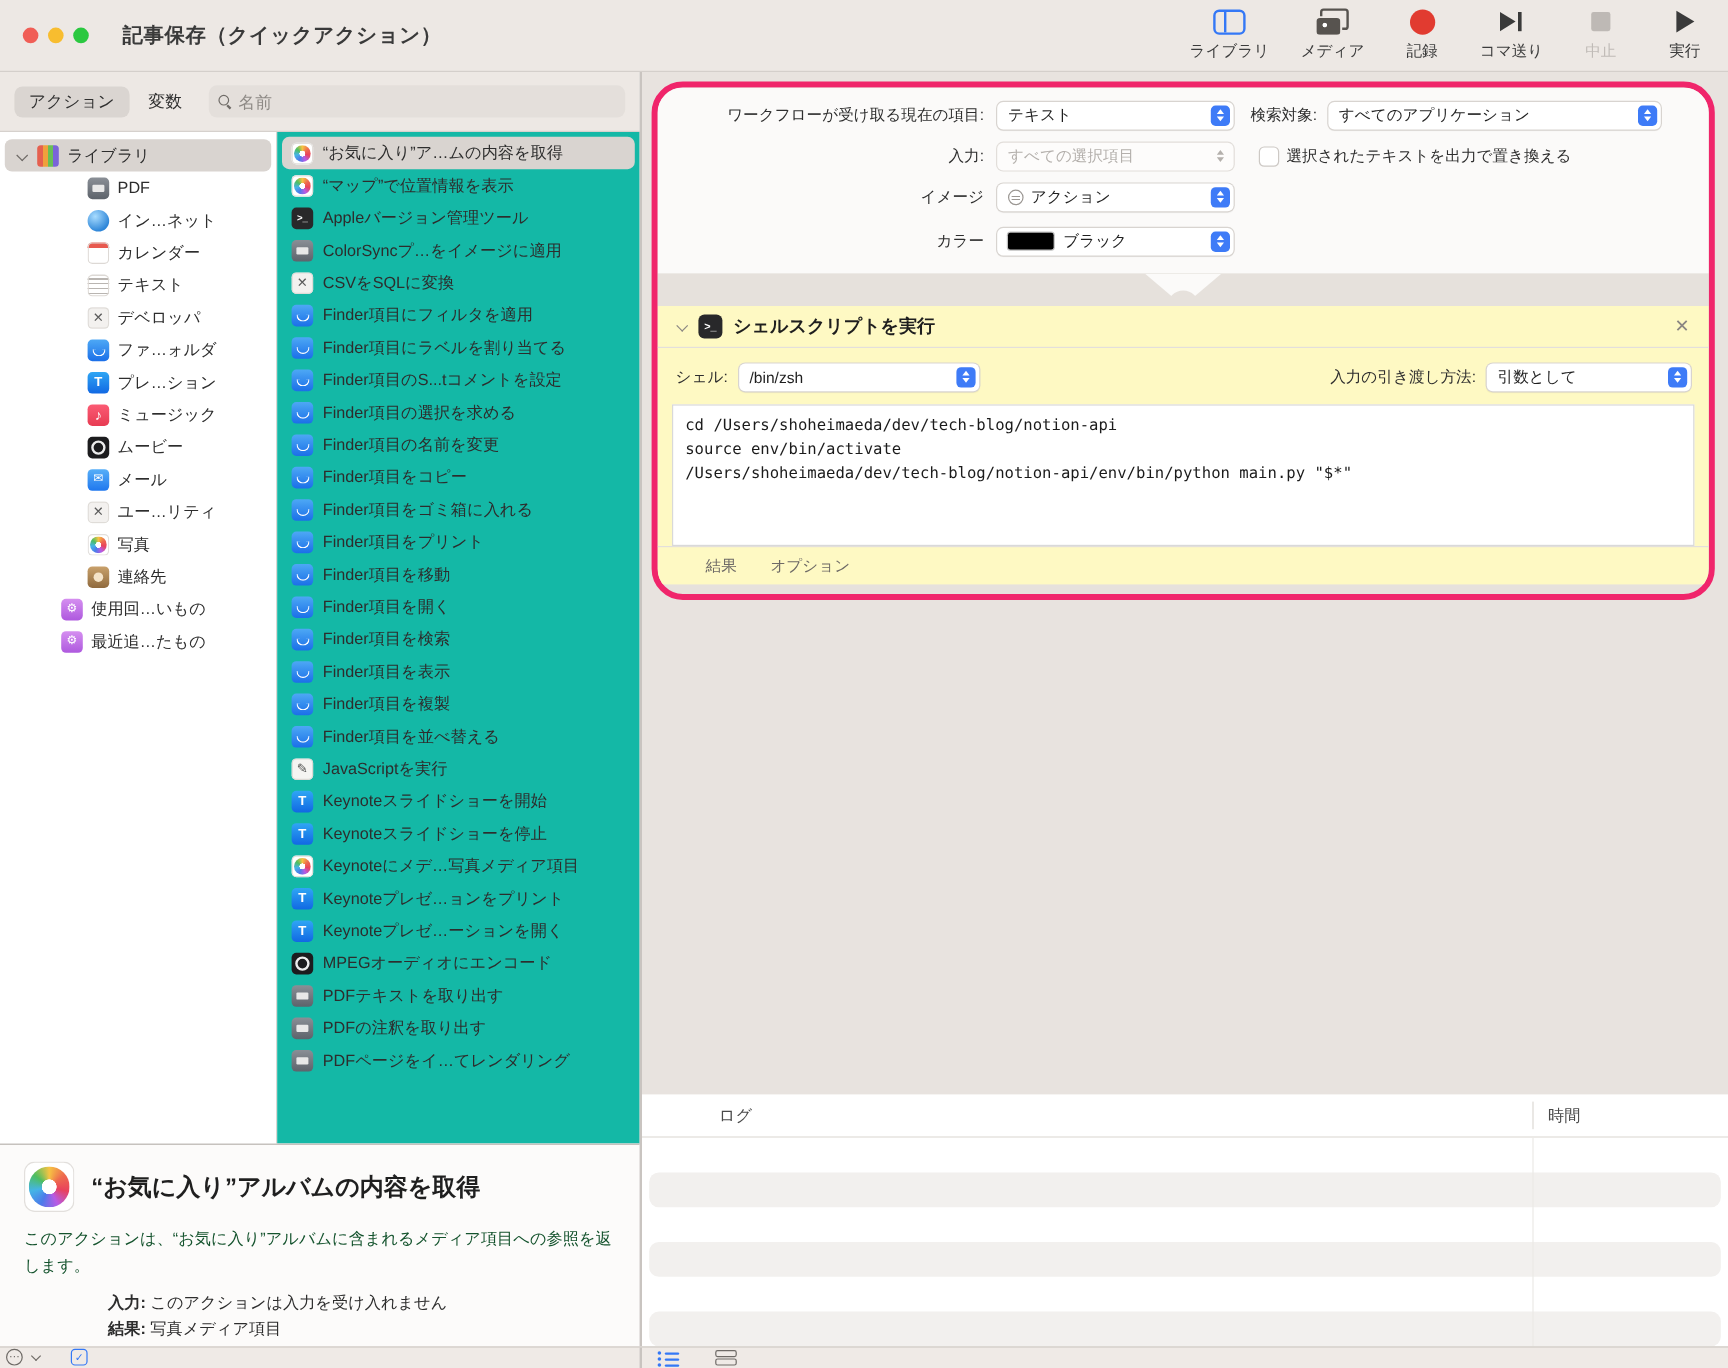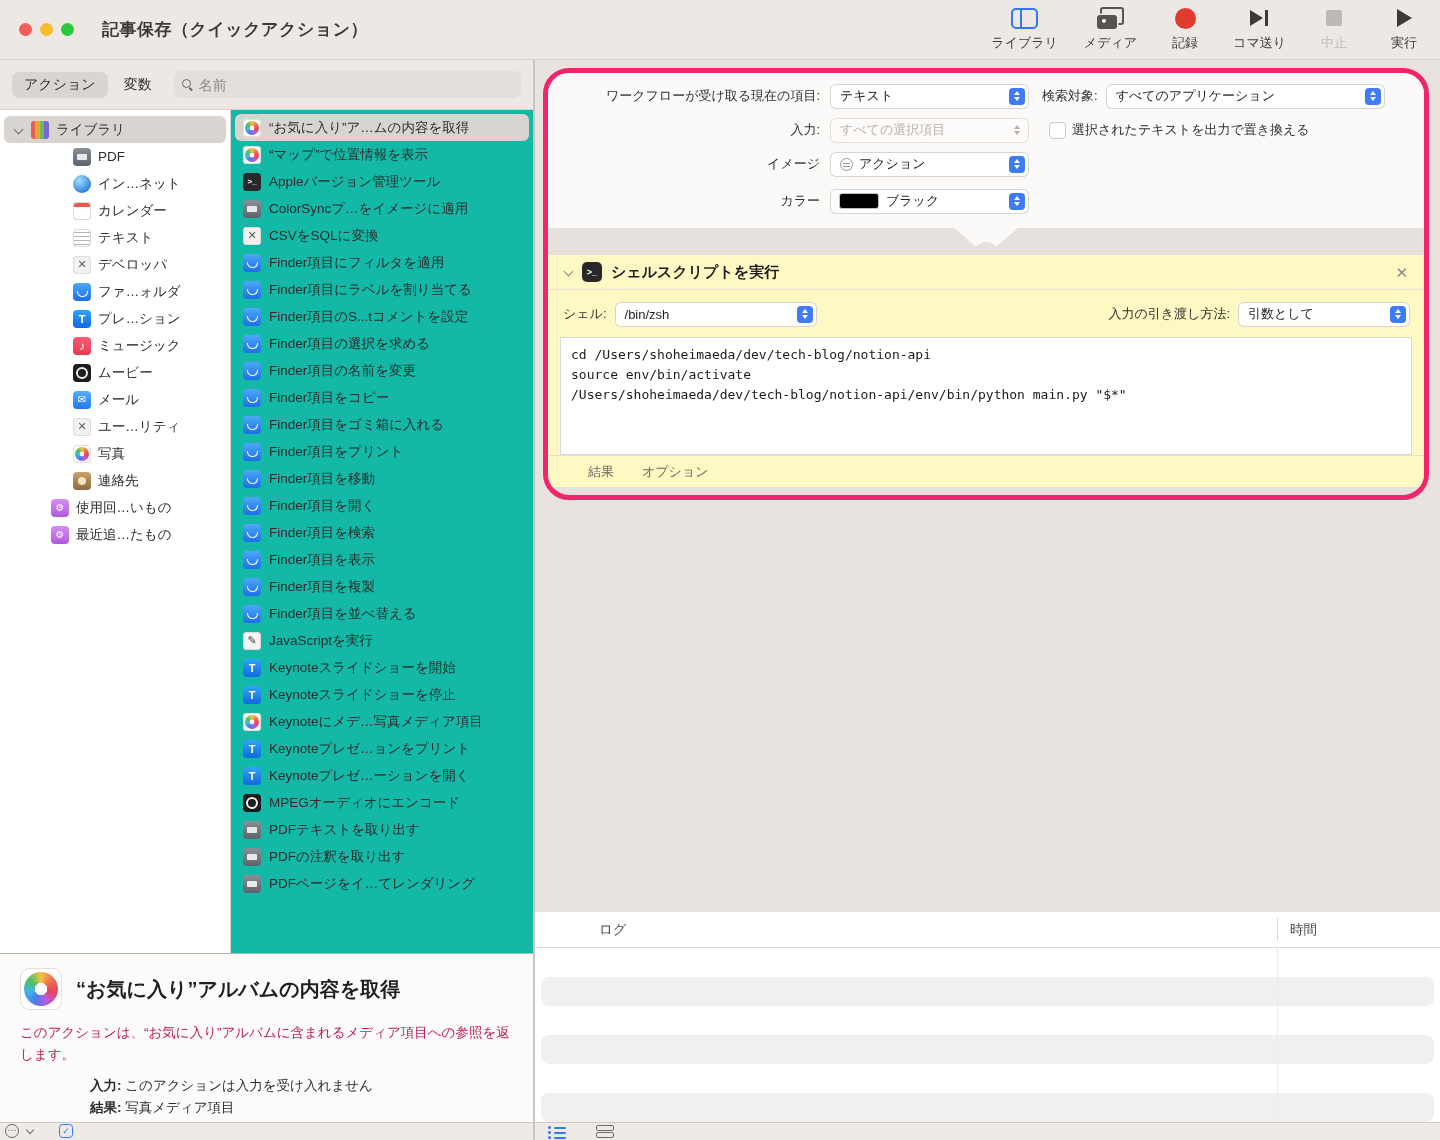--- a/index.html
+++ b/index.html
@@ -100,21 +100,21 @@
   .ic-script::before { content:"✎"; }
   .ic-terminal { background:#28282A; color:#fff; font-size:8px; font-weight:bold; letter-spacing:0; }
   .ic-terminal::before { content:">_"; }
 
   
   .desc { height:169px; flex:none; border-top:1px solid #B9B4B0; background:#FCFBFA; padding:14px 20px 0 20px; overflow:hidden; }
   .desc-head { display:flex; align-items:center; gap:14px; }
   .desc-icon { width:42px; height:42px; border-radius:9px; }
   .desc-icon.ic-photos::before { width:34px; height:34px; background:radial-gradient(circle,#fff 0 6px,transparent 6.4px),conic-gradient(#F6C343,#EE6B4E,#E9425C,#B75BE5,#4C7BEA,#45B4E6,#4DBE60,#F6C343); }
   .desc-title { font-size:20px; font-weight:bold; color:#1f1f1f; }
-  .desc-body { margin-top:12px; font-size:13.5px; line-height:1.6; color:#be185d; }
+  .desc-body { margin-top:12px; font-size:13.5px; line-height:1.6; color:#14532d; }
   .desc-defs { margin-top:10px; margin-left:70px; font-size:13.5px; line-height:1.65; }
   .desc-defs b { font-weight:bold; }
 
   
   .pinkbox { position:absolute; left:8px; top:8px; width:886px; height:432px; border:5px solid #F0256B; border-radius:26px; overflow:hidden; background:#E6E1DC; }
   .settings { position:absolute; left:0; top:0; right:0; height:155px; background:#FBFAF9; }
   .srow { position:absolute; left:0; height:24px; display:flex; align-items:center; }
   .flabel { width:272px; text-align:right; margin-right:11px; font-size:13px; color:#2e2e2e; white-space:nowrap; flex:none; }
   .flabel2 { font-size:13px; color:#2e2e2e; white-space:nowrap; }
 

